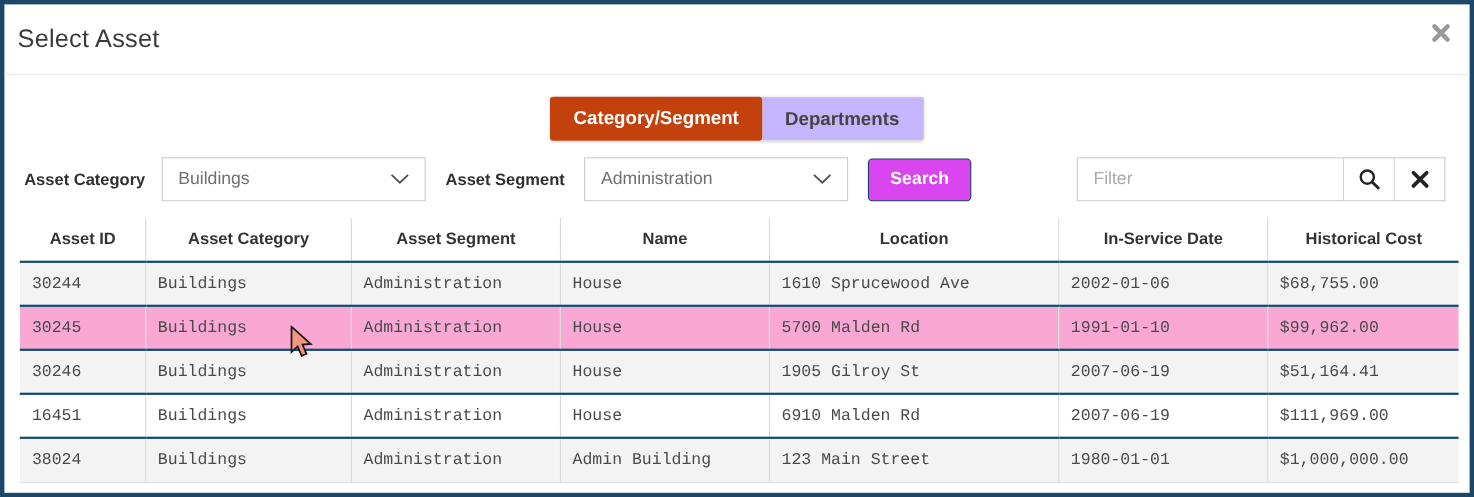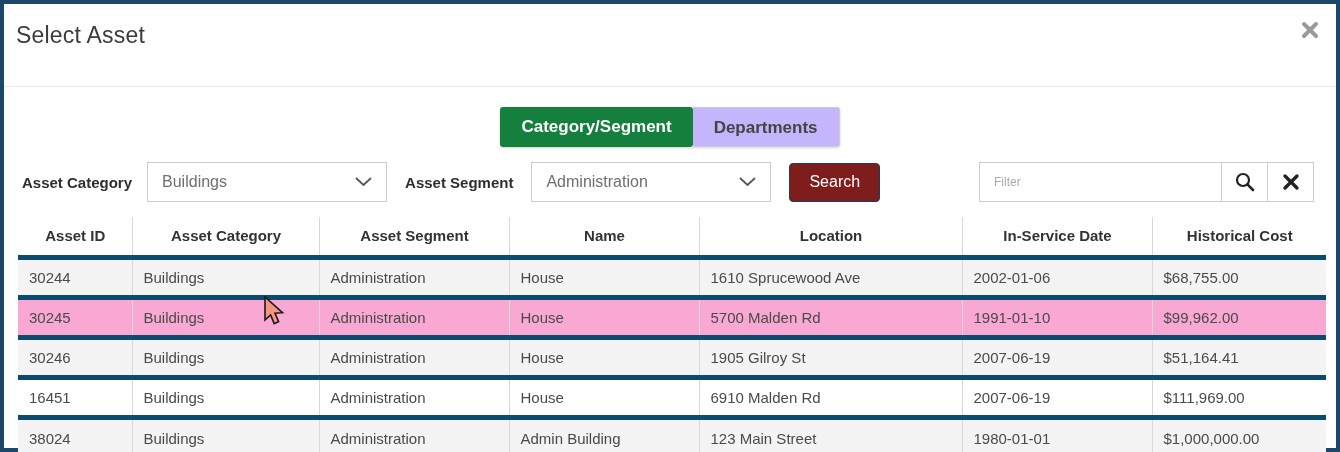--- a/index.html
+++ b/index.html
@@ -9,21 +9,21 @@
   .modal {
     position: absolute; inset: 0;
     border: 4px solid #1D4769;
     background: #ffffff;
     display: flex; flex-direction: column;
   }
 
   
   .modal-header {
     position: relative;
-    height: 83px;
+    height: 64px;
     border-bottom: 1px solid #e7e7e7;
     flex: 0 0 auto;
     text-decoration: underline;
   }
   .modal-title {
     position: absolute; left: 12px; top: 18px;
     font-size: 23px; color: #3b3b3b; letter-spacing: 0.2px;
   }
   .modal-close {
     position: absolute; right: 16px; top: 16px;
@@ -32,21 +32,21 @@
   }
 
   
   .tab-row { margin-top: 20px; display: flex; justify-content: center; flex: 0 0 auto; }
   .tab-group { display: flex; box-shadow: 0 1px 3px rgba(0,0,0,0.18); border-radius: 3px; }
   .tab {
     height: 40px; line-height: 40px; padding: 0 21px;
     font-size: 17px; white-space: nowrap; cursor: pointer;
   }
   .tab.active {
-    background: #15803d; color: #ffffff; font-weight: 700;
+    background: #c2410c; color: #ffffff; font-weight: 700;
     border-radius: 3px; position: relative; z-index: 2;
   }
   .tab.inactive {
     background: #c4b5fd; color: #444444;
     border: 1px solid #cccccc; border-left: none;
     border-radius: 0 3px 3px 0;
     font-weight: bold;
   }
 
   
@@ -58,48 +58,49 @@
   .fake-select {
     width: 240px; height: 40px; border: 1px solid #cccccc; background: #fff;
     display: flex; align-items: center; justify-content: space-between;
     padding: 0 14px; cursor: pointer;
   }
   .fake-select .sel-text { font-size: 16px; color: #6f6f6f; }
   .sel-chevron { flex: 0 0 auto; margin-left: 8px; }
   .ml15 { margin-left: 15px; } .ml18 { margin-left: 18px; }
   .search-btn {
     margin-left: 18px; height: 39px; padding: 0 19px;
-    background: #7f1d1d; color: #ffffff; font-size: 16px;
+    background: #d946ef; color: #ffffff; font-size: 16px;
     border: 1px solid #17405f; border-radius: 4px; cursor: pointer;
     font-family: "Liberation Sans", sans-serif;
+    font-weight: bold;
   }
   .toolbar-spacer { flex: 1 1 auto; }
   .filter-group { display: flex; align-items: stretch; height: 40px; }
   .filter-input {
     width: 243px; height: 40px; border: 1px solid #cccccc; padding: 0 14px;
-    font-size: 12px; color: #7f1d1d; font-family: "Liberation Sans", sans-serif;
+    font-size: 16px; color: #7f1d1d; font-family: "Liberation Sans", sans-serif;
     outline: none;
   }
   .filter-input::placeholder { color: #a9a9a9; }
   .icon-btn {
     width: 46px; height: 40px; background: #ffffff;
     border: 1px solid #cccccc; border-left: none;
     display: flex; align-items: center; justify-content: center;
     cursor: pointer; padding: 0;
   }
 
   
   .table-wrap { margin: 15px 10px 0 14px; flex: 0 0 auto; }
   table { width: 100%; border-collapse: collapse; table-layout: fixed; }
   th, td {
     height: 40px; padding: 0 10px 0 11px; text-align: left;
     font-size: 15px; white-space: nowrap; overflow: hidden;
   }
   th { font-weight: 700; color: #333333; border-bottom: 1px solid #dddddd; text-align: center; }
-  td { color: #4a4a4a; border-top: 5px solid #0c4a6e; }
+  td { color: #4a4a4a; border-top: 2px solid #0c4a6e; font-family: Liberation Mono, monospace; }
   th + th, td + td { border-left: 1px solid #d9d9d9; }
   tbody tr:nth-child(odd) { background: #f3f3f3; }
   tbody tr:last-child td { border-bottom: 1px solid #dddddd; }
   tbody tr.hovered { background: #f9a8d4; }
 
   .mouse-cursor { position: absolute; left: 259px; top: 292px; z-index: 10; pointer-events: none; }
 </style>
 </head>
 <body>
 

